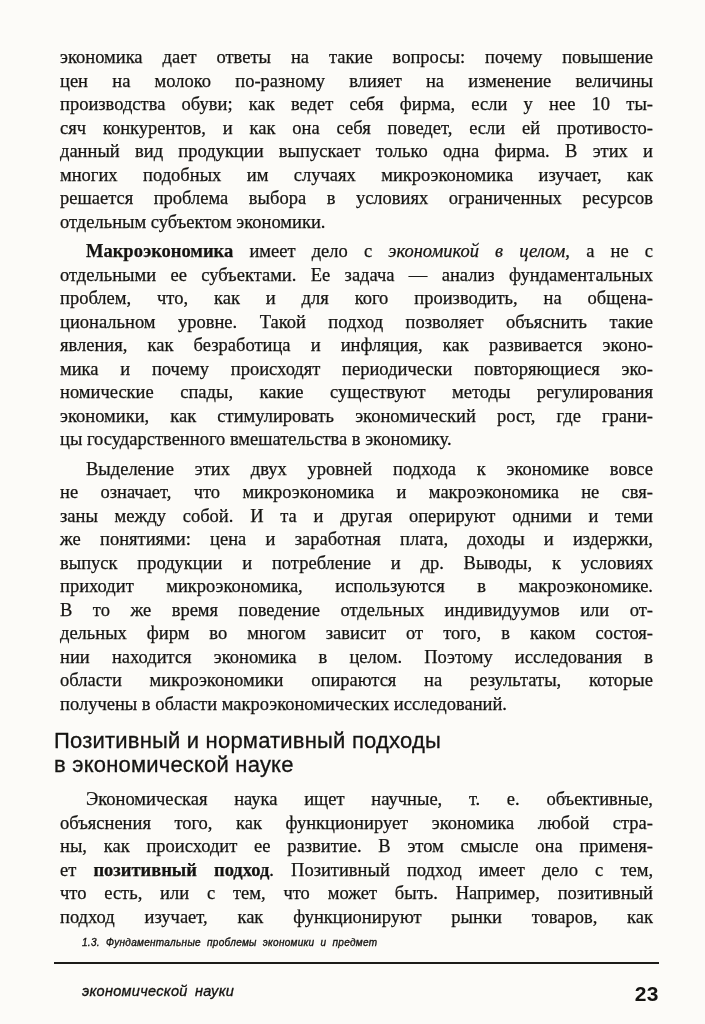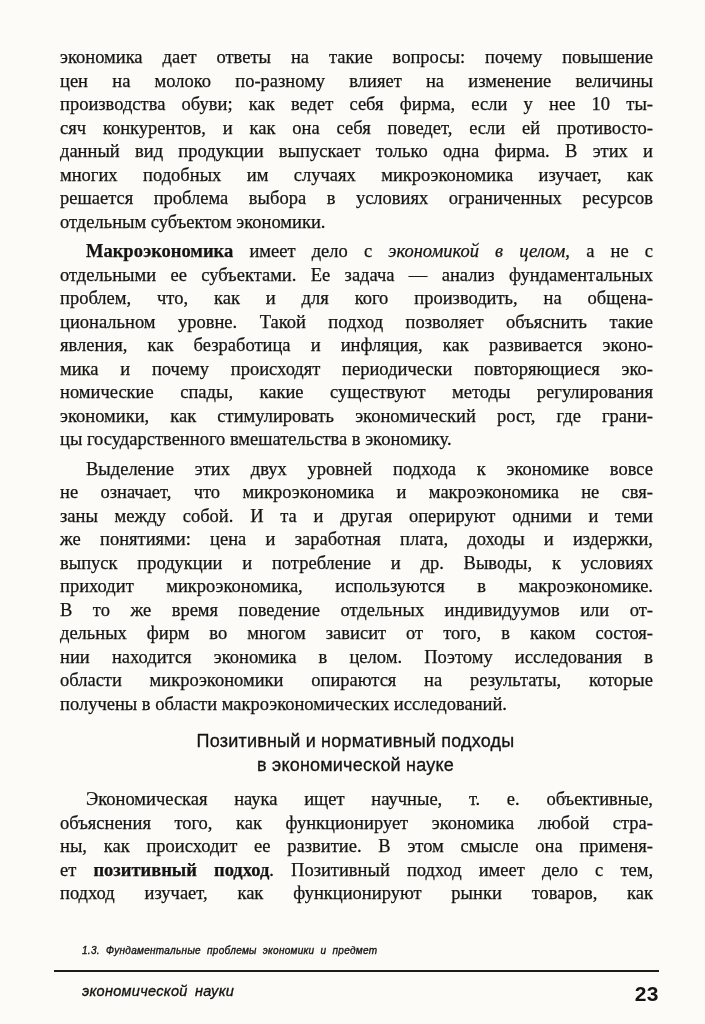--- a/index.html
+++ b/index.html
@@ -31,24 +31,24 @@
   }
   .line.endline {
     text-align: left;
     text-align-last: left;
   }
   .para.indent .line:first-child { text-indent: 26px; }
   .b { font-weight: bold; }
   .i { font-style: italic; }
   .subheading {
     font-family: "Liberation Sans", sans-serif;
-    font-size: 18px;
+    font-size: 22px;
     font-weight: 400;
     line-height: 24px;
-    text-align: center;
+    text-align: left;
     margin: 13px 2px 11px 0;
     letter-spacing: 0.2px;
     -webkit-text-stroke: 0.3px #151412;
   }
   .footer {
     position: absolute;
     left: 54px;
     right: 46px;
     bottom: 20px;
     font-family: "Liberation Sans", sans-serif;
@@ -65,21 +65,21 @@
   }
   .footer-rule {
     border: 0;
     border-top: 2px solid #1c1b19;
     margin: 0;
   }
   .footer-row {
     display: flex;
     justify-content: space-between;
     align-items: flex-start;
-    padding-top: 11px;
+    padding-top: 19px;
   }
   .footer-line2 {
     font-style: italic;
     font-size: 14.5px;
     line-height: 17px;
     padding-left: 28px;
     letter-spacing: 0.3px;
     -webkit-text-stroke: 0.35px #151412;
     word-spacing: 3px;
   }
@@ -132,20 +132,21 @@
       </div>
       <div class="subheading">
         <div>Позитивный и нормативный подходы</div>
         <div>в экономической науке</div>
       </div>
       <div class="para indent">
         <div class="line"><span>Экономическая наука ищет научные, т. е. объективные,</span></div>
         <div class="line"><span>объяснения того, как функционирует экономика любой стра-</span></div>
         <div class="line"><span>ны, как происходит ее развитие. В этом смысле она применя-</span></div>
         <div class="line"><span>ет </span><span class="b">позитивный подход</span><span>. Позитивный подход имеет дело с тем,</span></div>
+        <div class="line"><span>что есть, или с тем, что может быть. Например, позитивный</span></div>
         <div class="line"><span>подход изучает, как функционируют рынки товаров, как</span></div>
       </div>
     </div>
 
   <div class="footer">
     <div class="footer-line1">1.3. Фундаментальные проблемы экономики и предмет</div>
     <div class="footer-rule"></div>
     <div class="footer-row">
       <div class="footer-line2">экономической науки</div>
       <div class="page-number">23</div>

